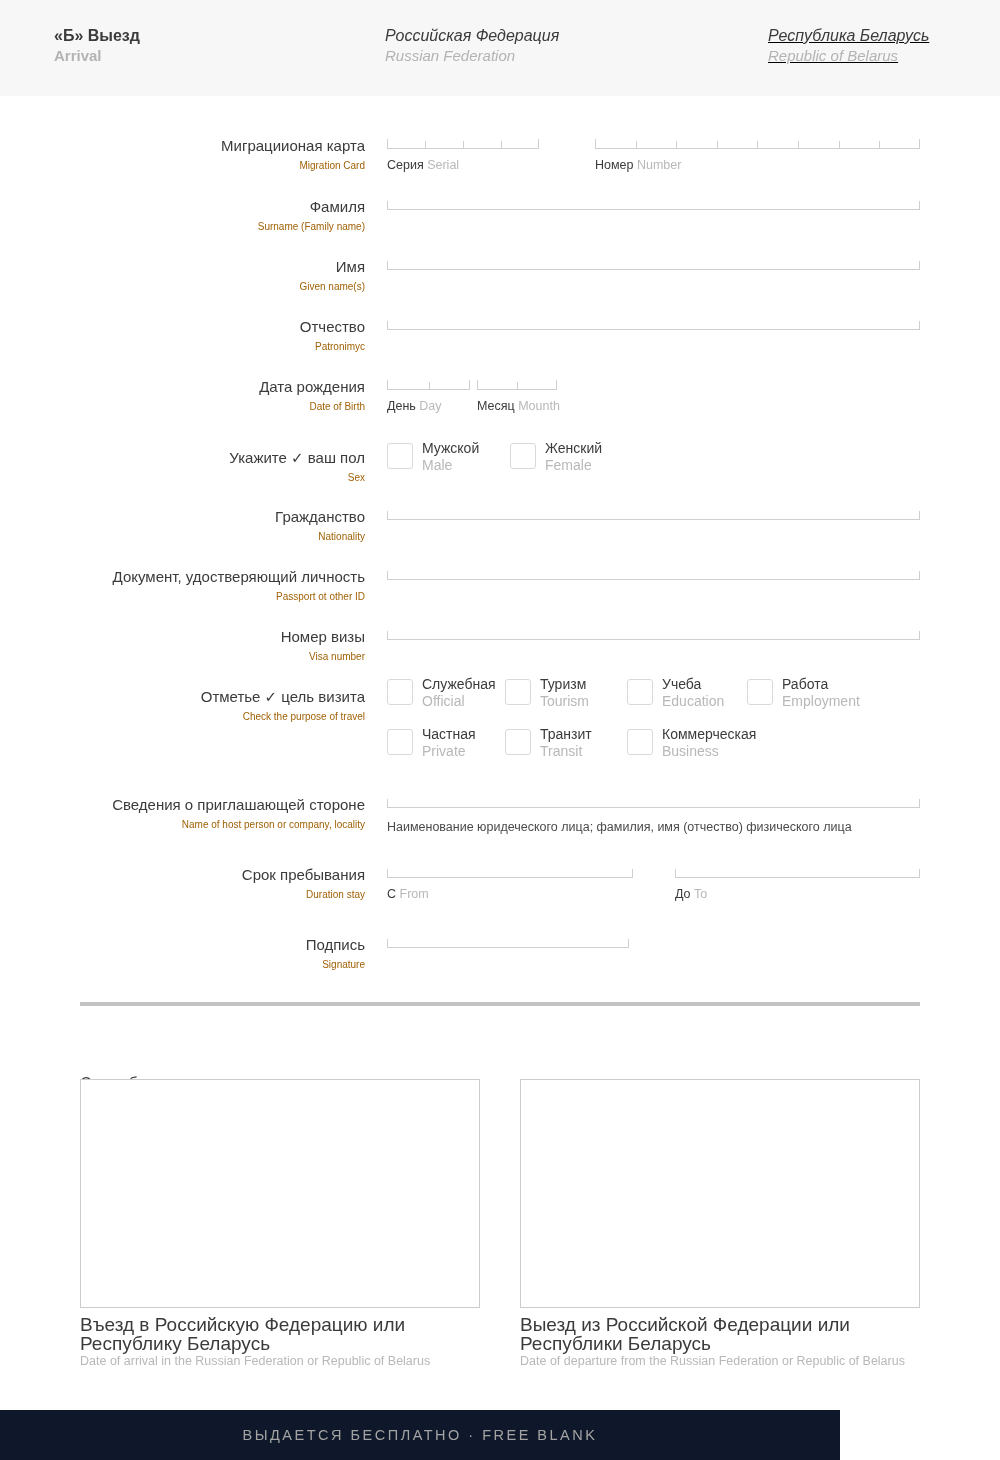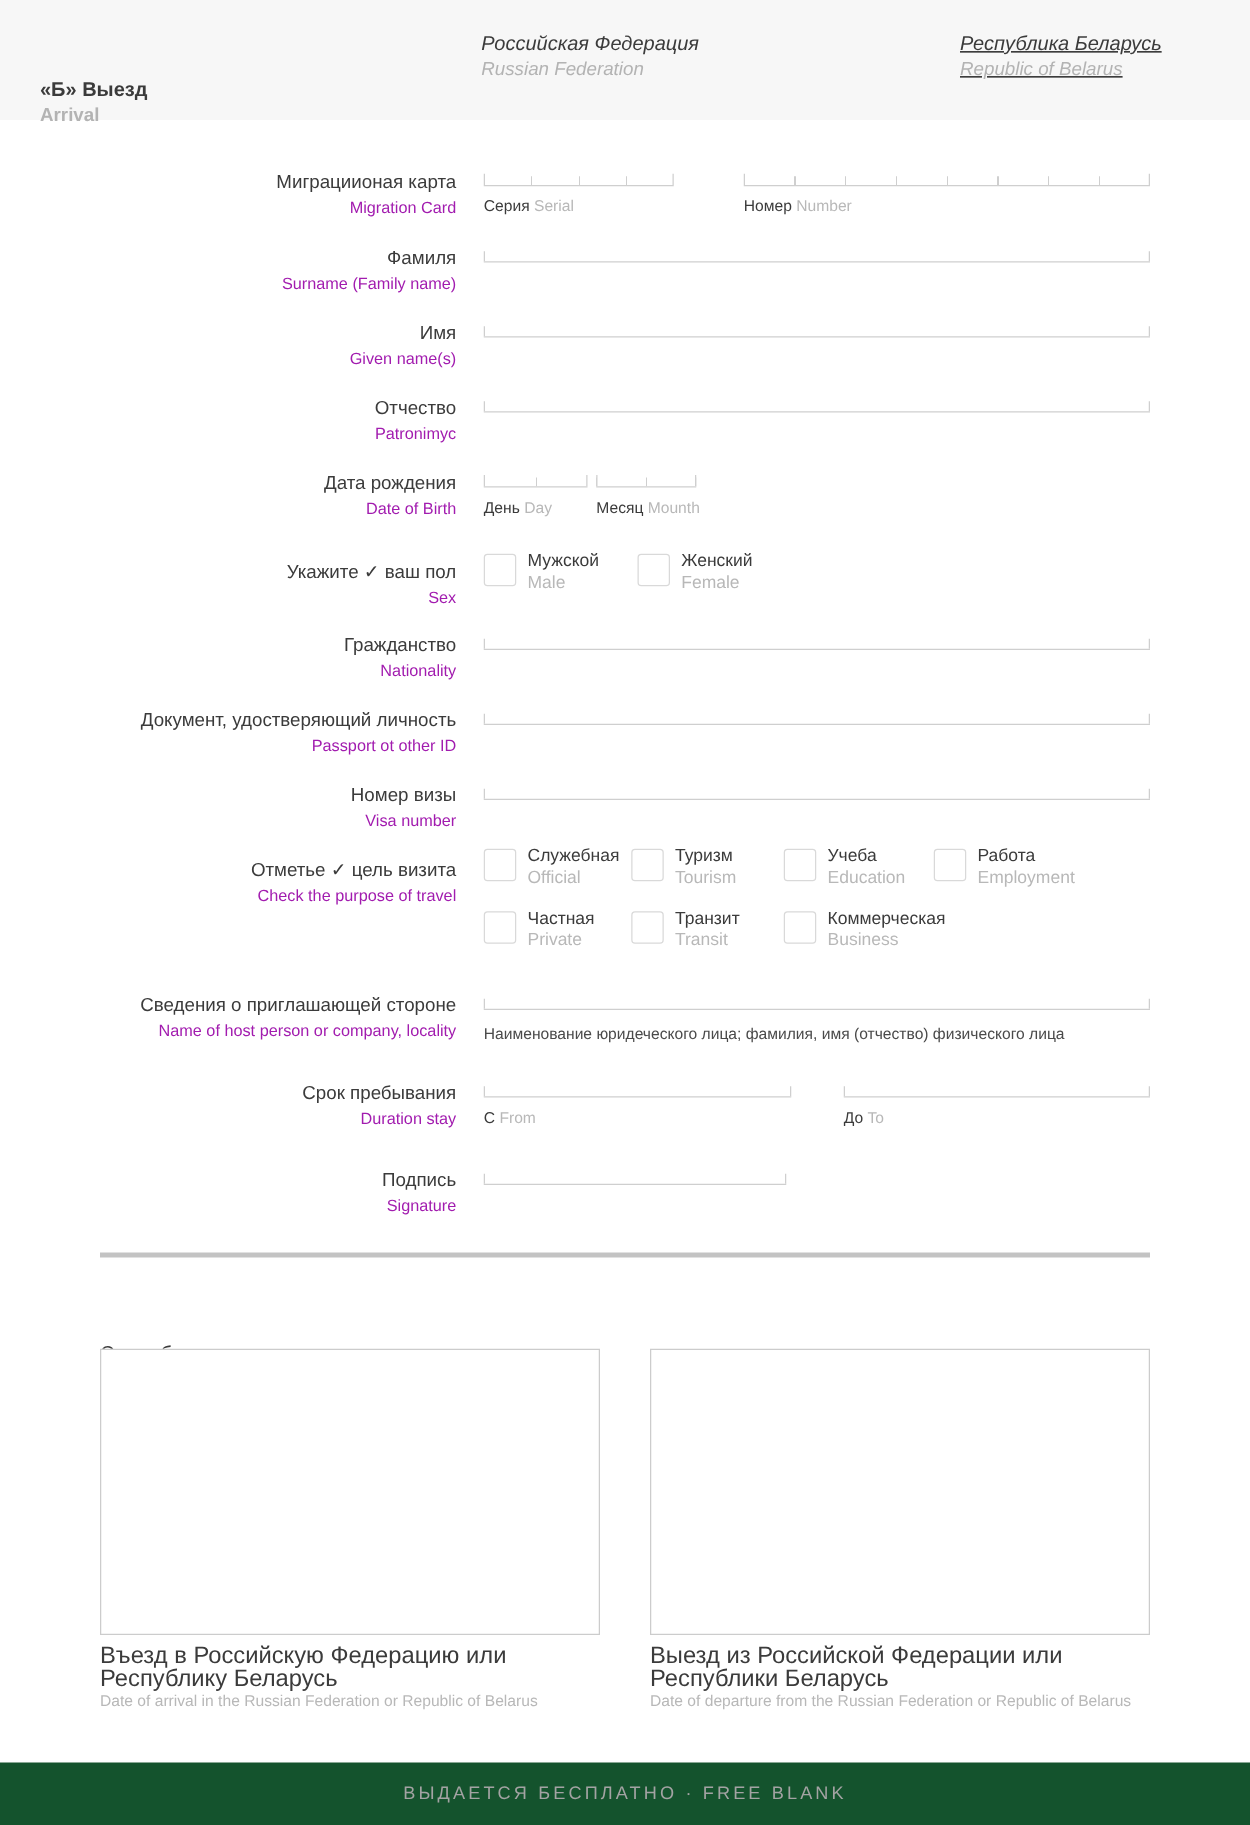--- a/index.html
+++ b/index.html
@@ -6,31 +6,31 @@
   body{
     width:1000px;height:1460px;position:relative;background:#ffffff;
     font-family:"Liberation Sans","DejaVu Sans",sans-serif;
     -webkit-font-smoothing:antialiased;overflow:hidden;
   }
   
   .header{position:absolute;top:0;left:0;width:1000px;height:96px;background:#f7f7f7;}
   .hblock{position:absolute;top:26px;}
   .hblock .ru{font-size:16px;line-height:20px;color:#3b3b3b;}
   .hblock .en{font-size:15px;line-height:20px;color:#b3b3b3;}
-  .hb-left{left:32px;margin-top:37px;}
+  .hb-left{left:54px;}
   .hb-left .ru{font-weight:bold;}
   .hb-left .en{font-weight:bold;}
   .hb-center{left:385px;}
   .hb-right{left:768px;text-decoration:underline;}
   .hb-center .ru,.hb-right .ru,.hb-center .en,.hb-right .en{font-style:italic;}
   
   .row{position:absolute;left:0;width:920px;display:flex;align-items:flex-start;}
   .lbl{width:365px;flex-shrink:0;text-align:right;}
   .lbl .ru{font-size:15px;line-height:20px;color:#3b3b3b;}
-  .lbl .en{font-size:13px;line-height:20px;color:#a21caf;}
+  .lbl .en{font-size:10px;line-height:20px;color:#a16207;}
   .inp{flex:1;margin-left:22px;min-width:0;}
   
   .line{position:relative;height:12px;border-bottom:1px solid #cfcfcf;}
   .line::before,.line::after{content:"";position:absolute;bottom:0;width:1px;height:8px;background:#cfcfcf;}
   .line::before{left:0;}
   .line::after{right:0;}
   
   .comb{position:relative;height:12px;border-bottom:1px solid #cfcfcf;
     background-image:repeating-linear-gradient(90deg,#cfcfcf 0 1px,transparent 1px var(--c));
     background-size:100% 7px;background-repeat:no-repeat;background-position:left bottom;}
@@ -57,21 +57,21 @@
   .official-head .en{font-size:15.5px;line-height:20px;color:#b8b8b8;}
   .stamp-box{position:absolute;top:1079px;width:398px;height:227px;border:1px solid #cccccc;background:#fff;}
   .box-left{left:80px;}
   .box-right{left:520px;}
   .box-cap{position:absolute;top:1315px;width:420px;}
   .box-cap .ru{font-size:19px;line-height:19px;color:#3b3b3b;}
   .box-cap .en{font-size:12.5px;line-height:16px;color:#b8b8b8;}
   .bc-left{left:80px;}
   .bc-right{left:520px;}
   
-  .footer{position:absolute;left:0;top:1410px;width:1000px;height:50px;background:#14532d;
+  .footer{position:absolute;left:0;top:1410px;width:840px;height:50px;background:#0f172a;
     display:flex;align-items:center;justify-content:center;}
   .footer .txt{font-size:14.5px;letter-spacing:2.5px;color:#a3a3a3;}
 </style>
 </head>
 <body>
 
 <div class="header">
   <div class="hblock hb-left">
     <div class="ru">«Б» Выезд</div>
     <div class="en">Arrival</div>

